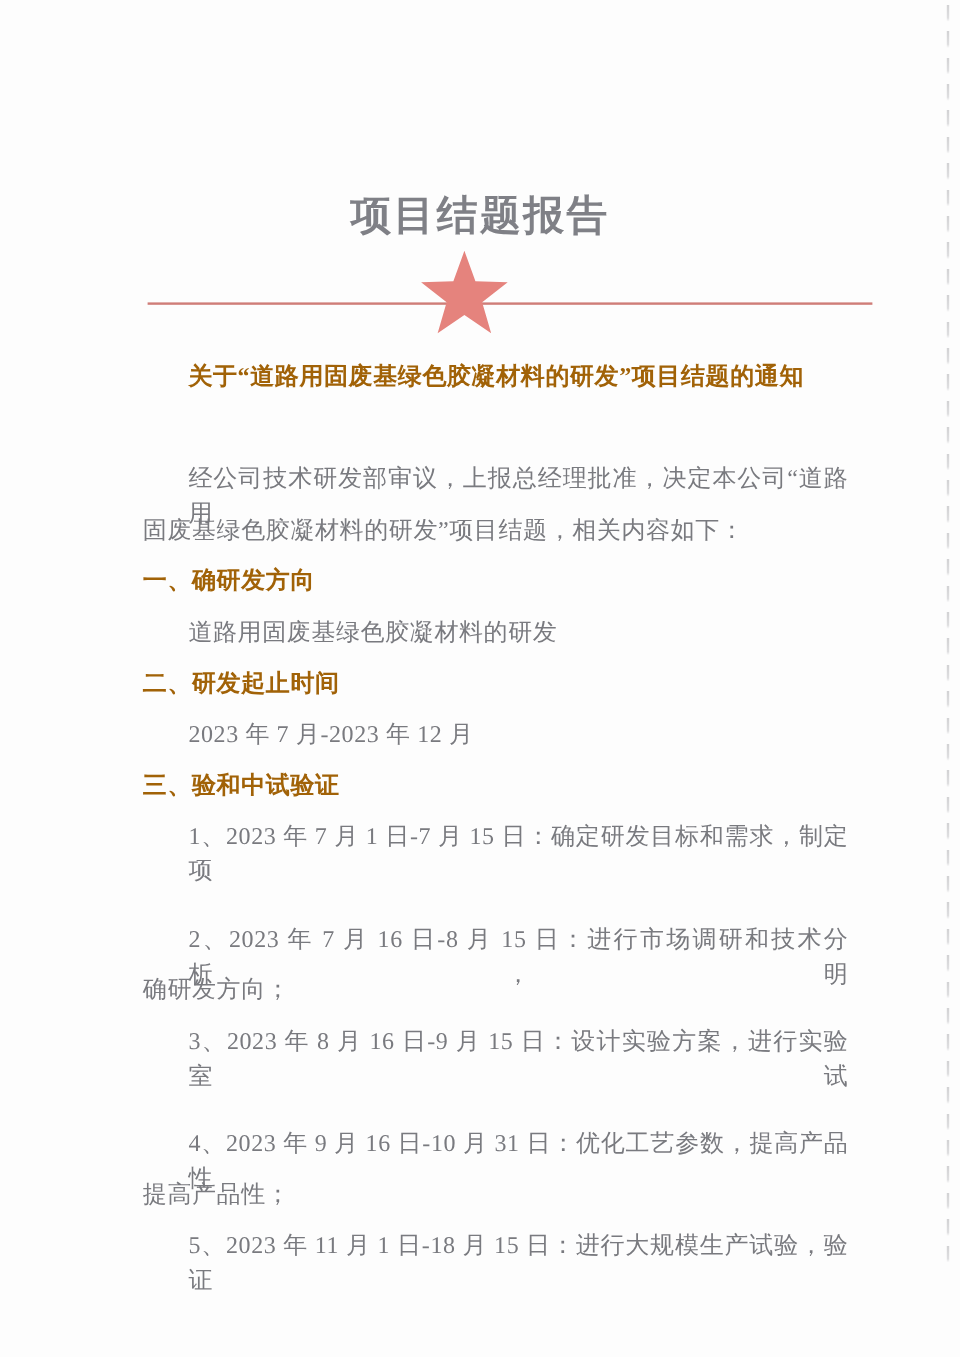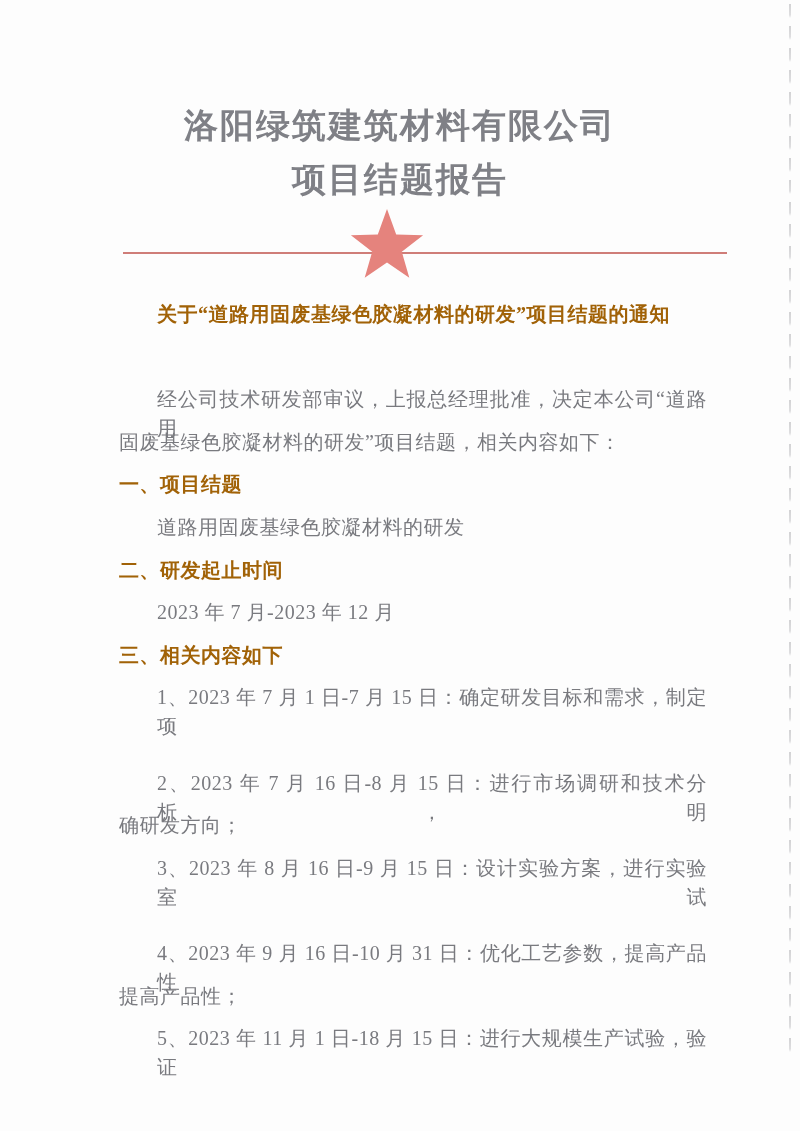--- a/index.html
+++ b/index.html
@@ -52,46 +52,45 @@
       #9d9da1 0px,#b9b9bd 11px,
       rgba(185,185,189,0) 14px,rgba(185,185,189,0) 22px);
     opacity:0.45;
   }
 </style>
 </head>
 <body>
 
 <div class="page">
 
-  <div id="title1" class="title-line">洛阳绿筑建筑材料有限公司</div>
 
   <div id="title2" class="title-line">项目结题报告</div>
 
   <div class="rule"></div>
 
   <svg class="star" viewBox="0 0 80 78">
     <path d="M40,0 L49.2,25.4 L76.1,26.3 L54.8,42.8 L62.3,68.7 L40,53.6 L17.7,68.7 L25.2,42.8 L3.9,26.3 L30.8,25.4 Z" fill="#e5837d"></path>
   </svg>
 
   <div class="bodyline bold indent" style="top:300px">关于“道路用固废基绿色胶凝材料的研发”项目结题的通知</div>
 
 
   <div class="bodyline indent full" style="top:385px">经公司技术研发部审议，上报总经理批准，决定本公司“道路用</div>
 
   <div class="bodyline" style="top:428px">固废基绿色胶凝材料的研发”项目结题，相关内容如下：</div>
 
-  <div class="bodyline bold" style="top:470px">一、项目结题</div>
+  <div class="bodyline bold" style="top:470px">一、确研发方向</div>
 
   <div class="bodyline indent" style="top:513px">道路用固废基绿色胶凝材料的研发</div>
 
   <div class="bodyline bold" style="top:556px">二、研发起止时间</div>
 
   <div class="bodyline indent" style="top:598px">2023 年 7 月-2023 年 12 月</div>
 
-  <div class="bodyline bold" style="top:641px">三、相关内容如下</div>
+  <div class="bodyline bold" style="top:641px">三、验和中试验证</div>
 
   <div class="bodyline indent full" style="top:683px">1、2023 年 7 月 1 日-7 月 15 日：确定研发目标和需求，制定项</div>
 
 
   <div class="bodyline indent full" style="top:769px">2、2023 年 7 月 16 日-8 月 15 日：进行市场调研和技术分析，明</div>
 
   <div class="bodyline" style="top:811px">确研发方向；</div>
 
   <div class="bodyline indent full" style="top:854px">3、2023 年 8 月 16 日-9 月 15 日：设计实验方案，进行实验室试</div>
 

